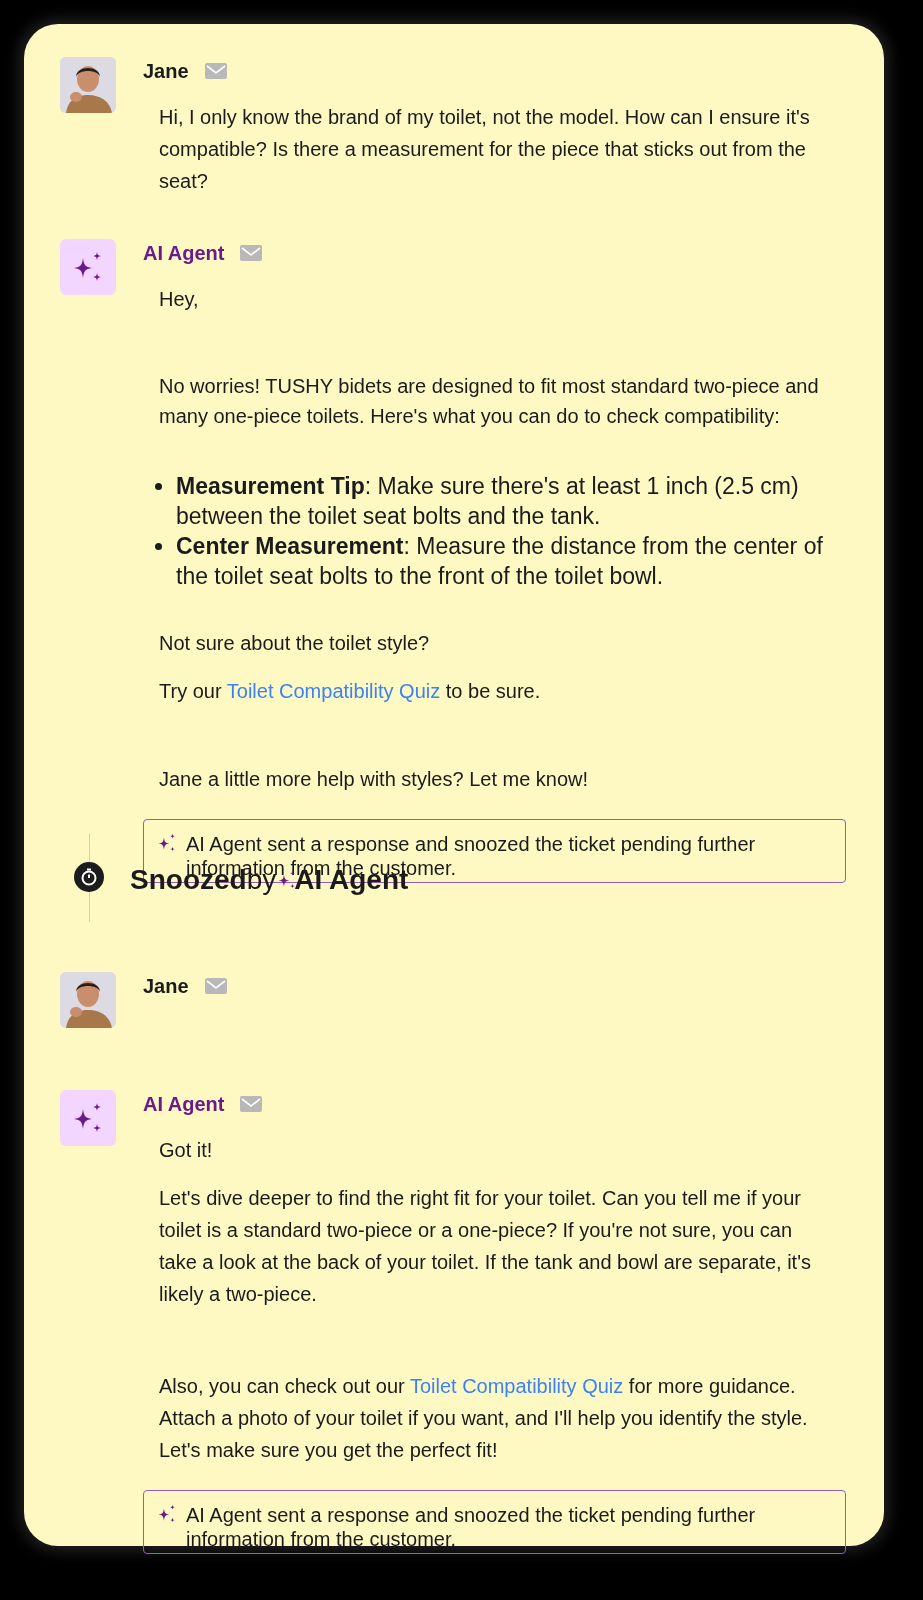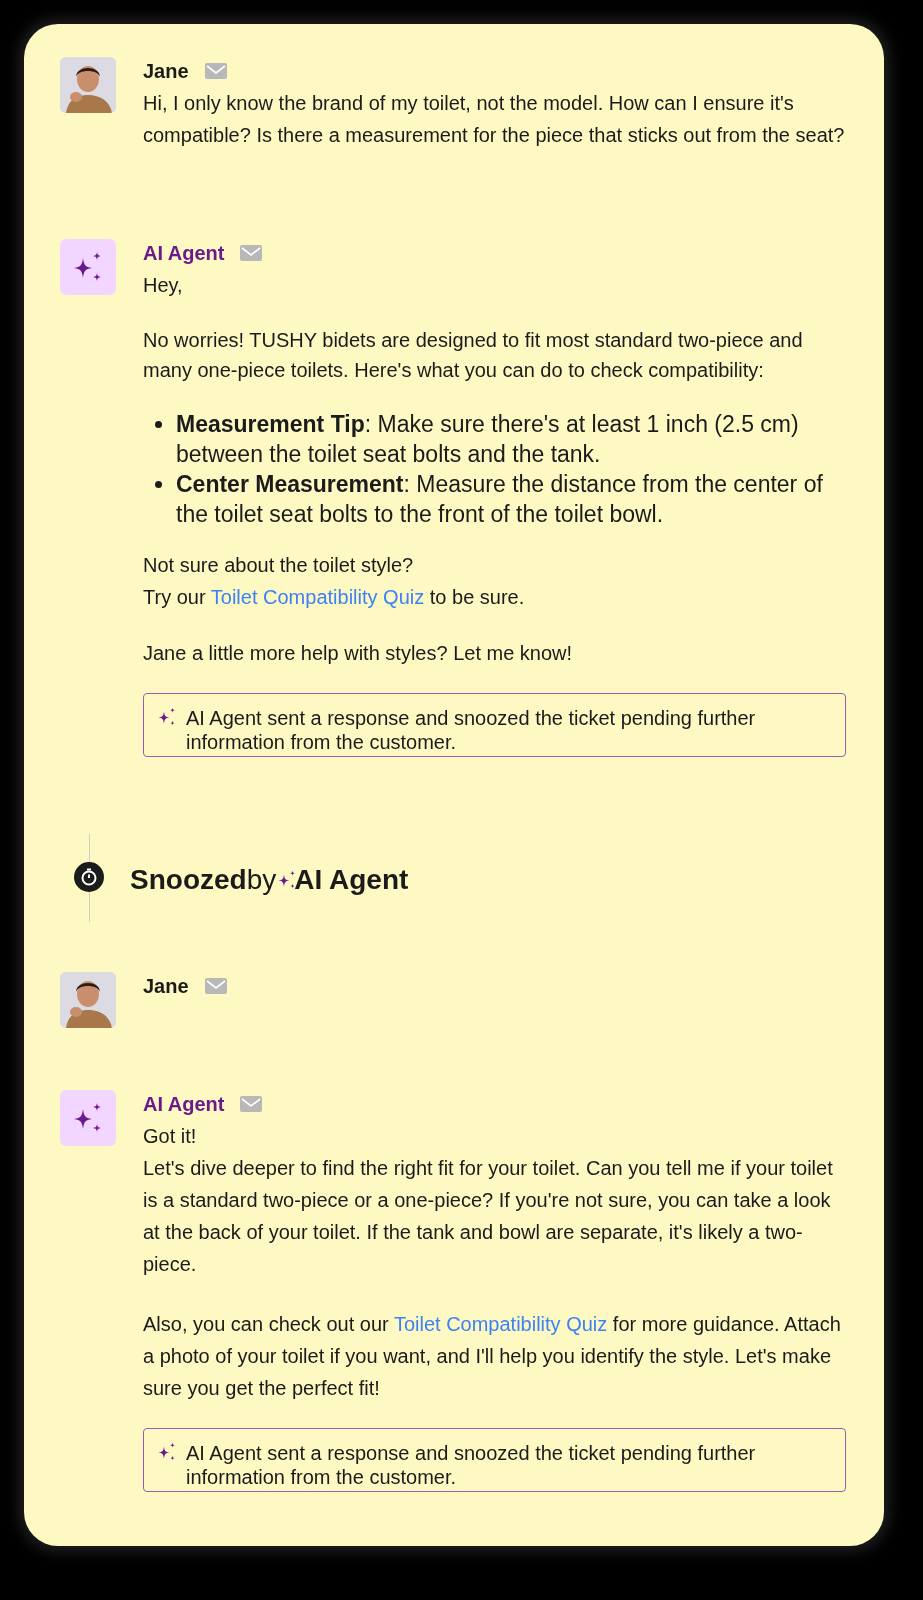--- a/index.html
+++ b/index.html
@@ -22,21 +22,21 @@
   .avatar-ai { background: #f3d6ff; display: flex; align-items: center; justify-content: center; }
   .body-col { margin-left: 83px; }
   .sender { display: flex; align-items: center; height: 28px; font-size: 20px; font-weight: bold; }
   .sender.ai { color: #6b1a8c; }
   .mail-icon {
     display: inline-block; width: 22px; height: 16px; background: #b8b8b8;
     border-radius: 2px; margin-left: 16px; position: relative;
   }
   .mail-icon svg { position: absolute; left: 0; top: 0; }
   .text { font-size: 20px; line-height: 32px; color: #1b1b1b; }
-  .text p { margin: 0; }
+  .text p { margin: 16px; }
   .gap { height: 24px; }
   .link { color: #3b82f6; cursor: pointer; }
   ul.tips { margin: 0; padding-left: 33px; font-size: 23px; }
   ul.tips li { line-height: 30px; }
   ul.tips li b { font-weight: bold; }
   .notice {
     margin-top: 24px; border: 1.5px solid #9b5bb5; border-radius: 4px;
     padding: 12px 14px 2px 42px; position: relative; font-size: 20px; line-height: 24px; color: #1b1b1b;
   }
   .notice .spark { position: absolute; left: 12px; top: 12px; }

